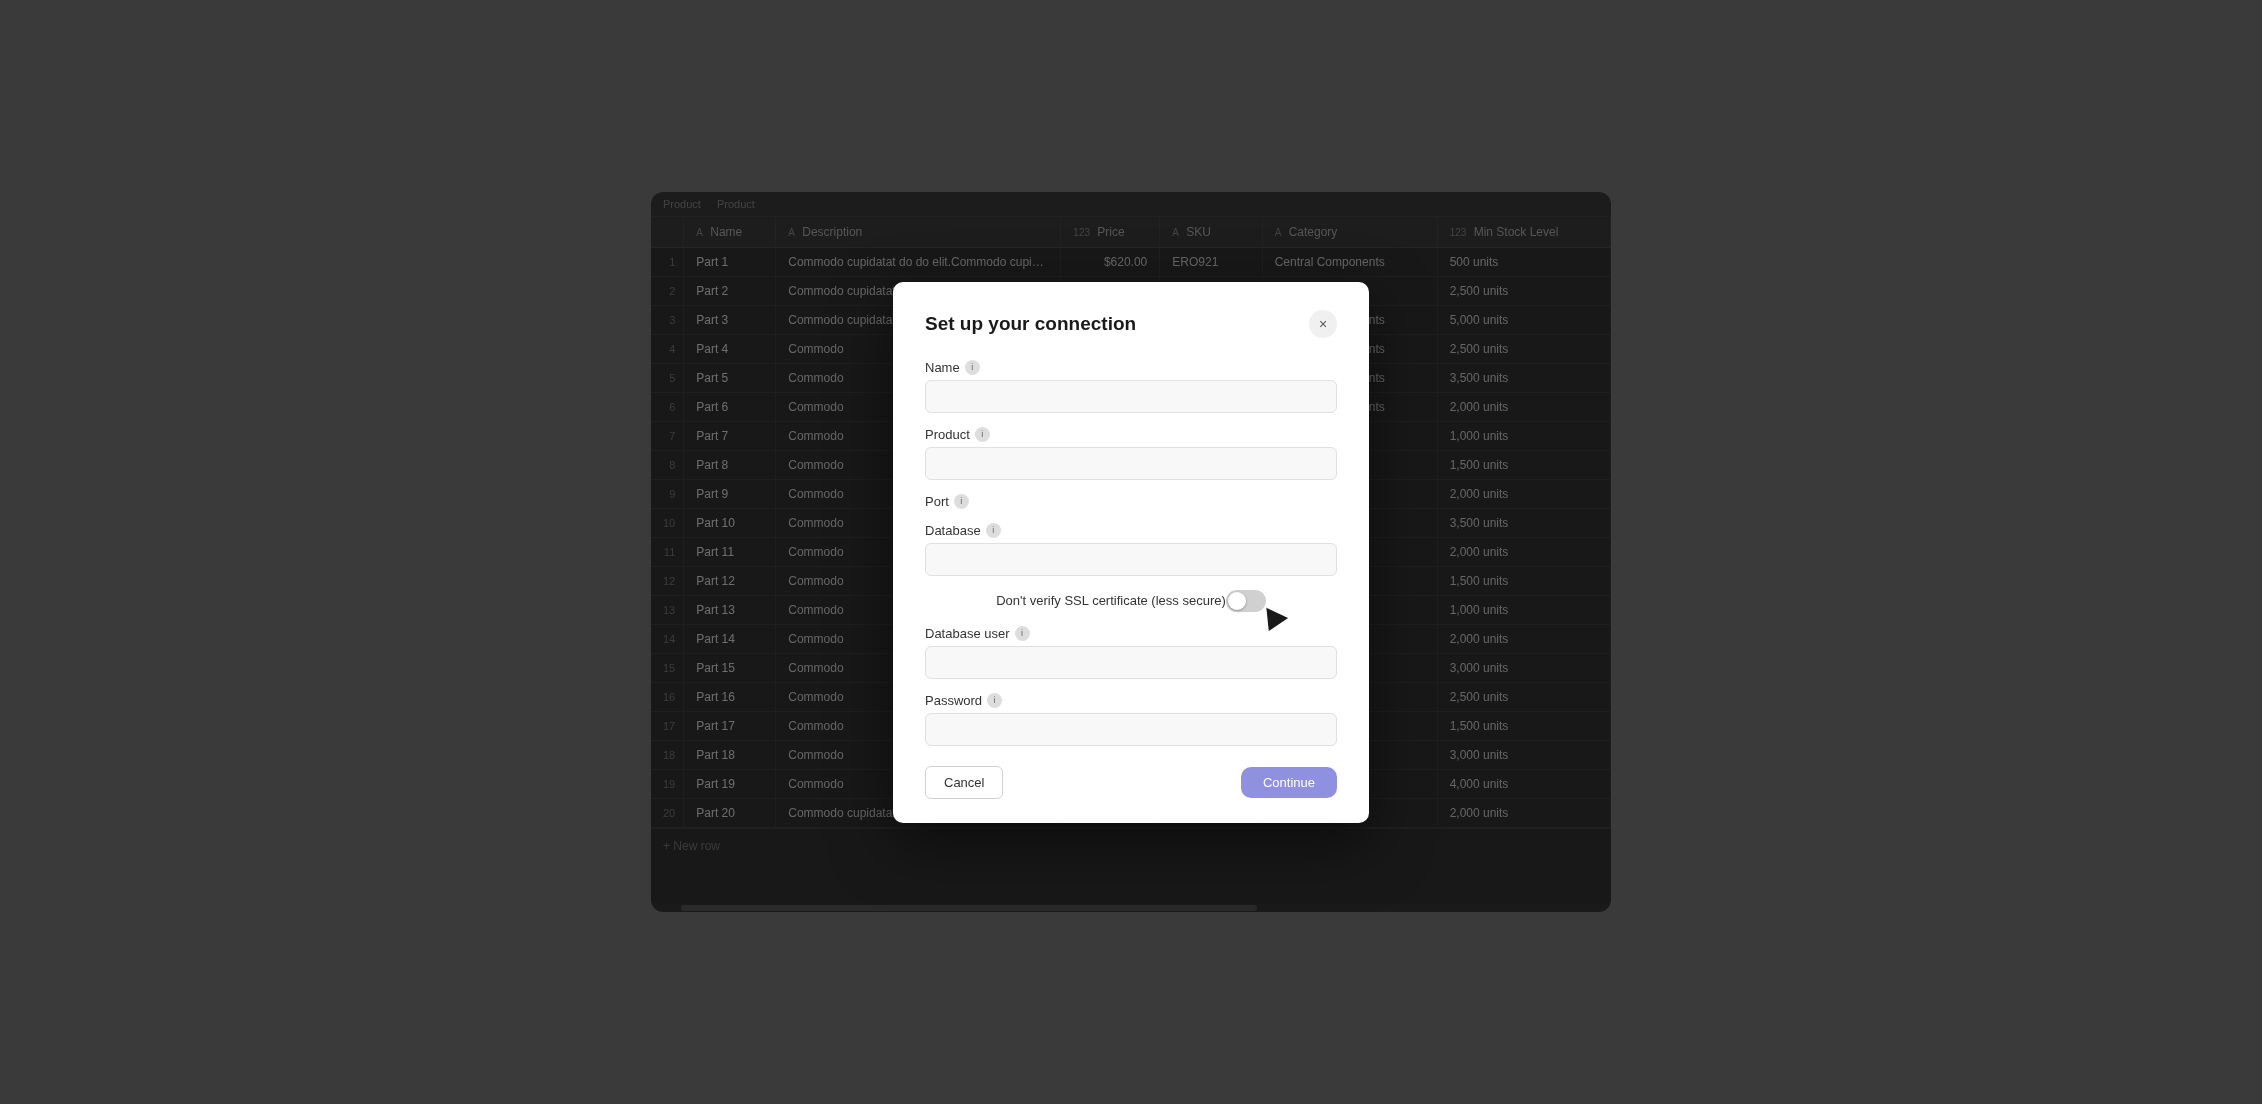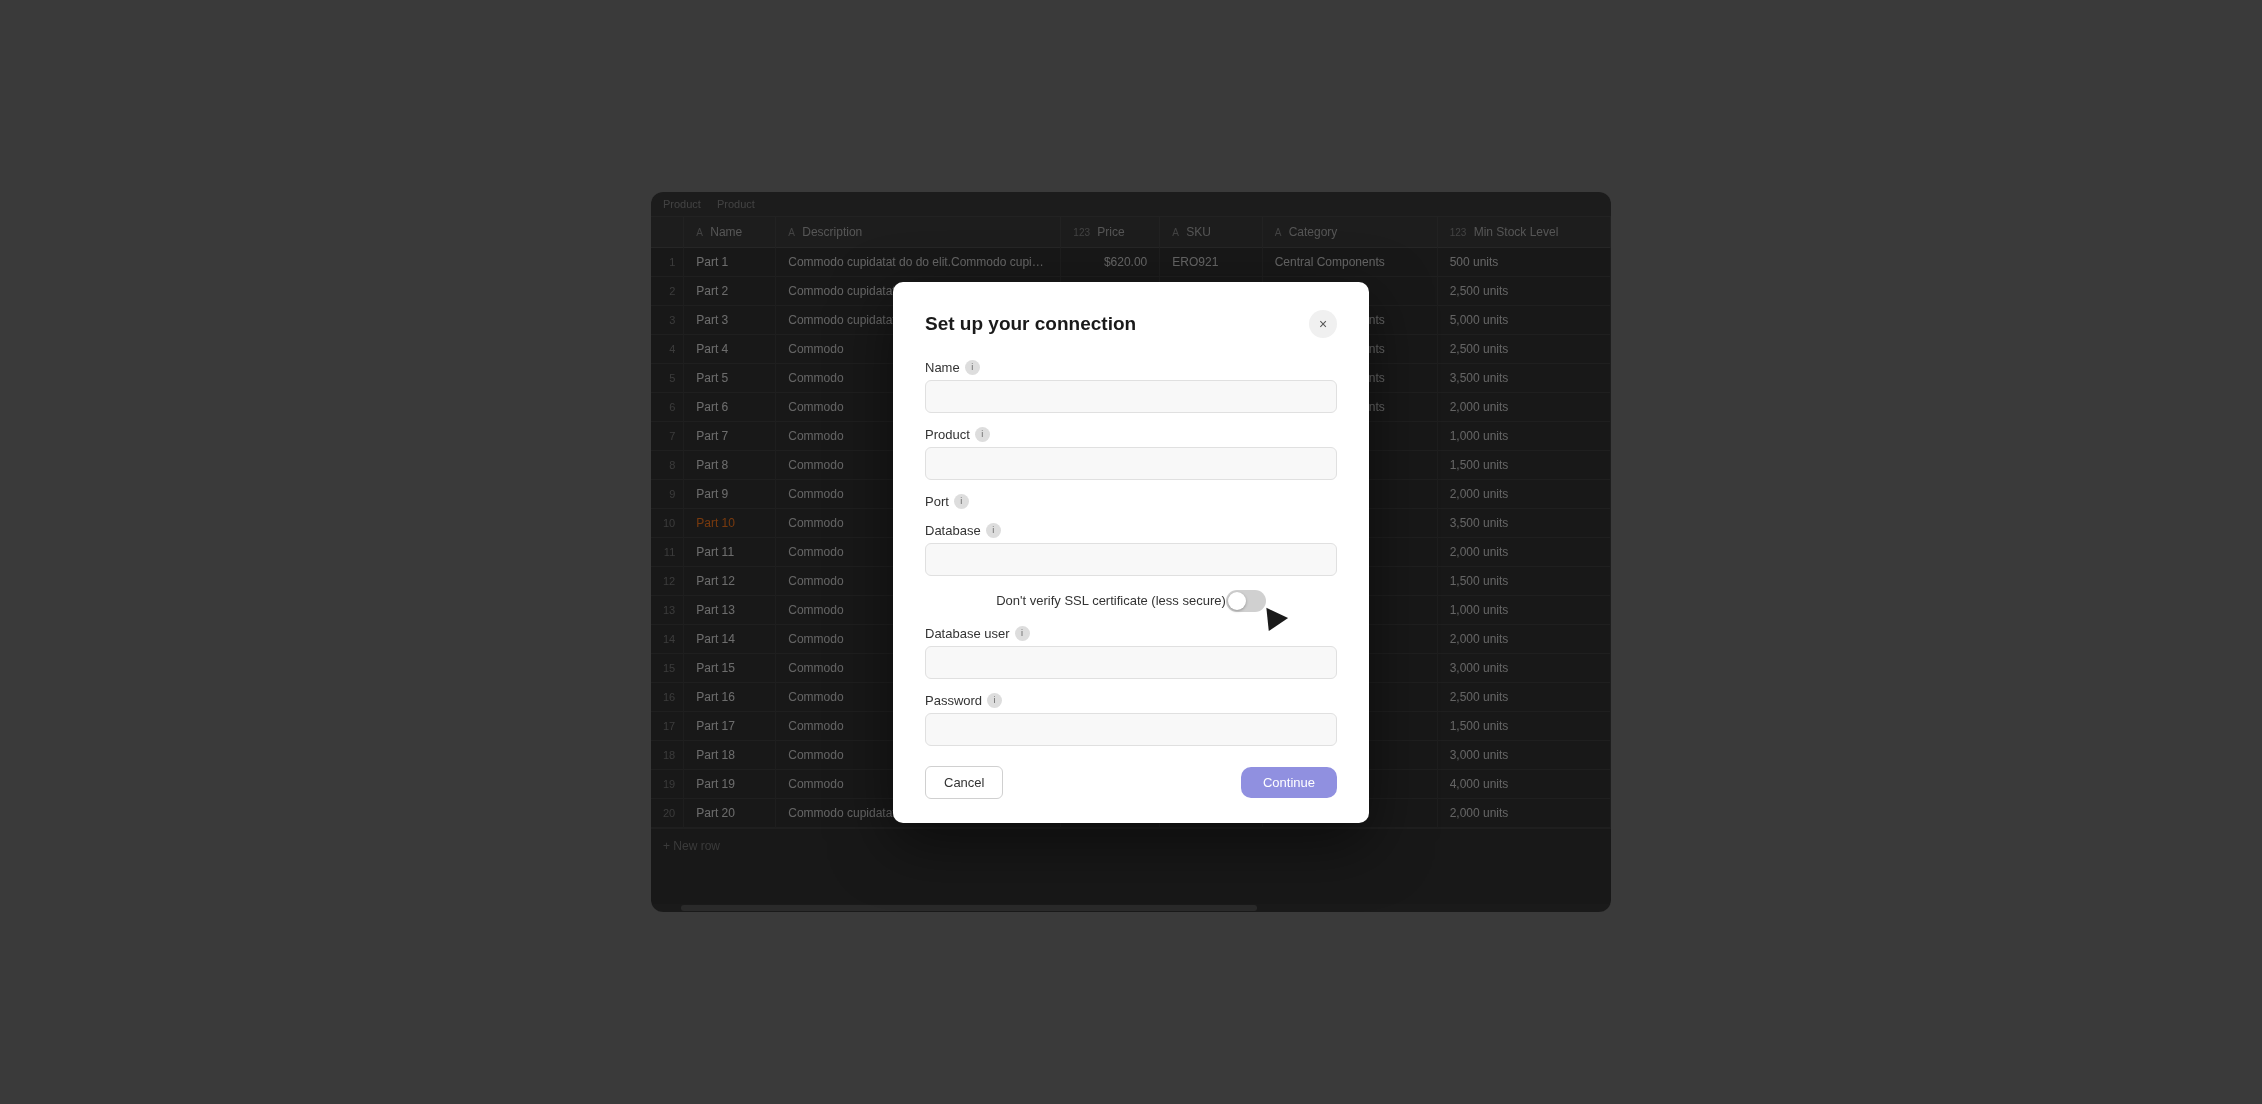--- a/index.html
+++ b/index.html
@@ -408,21 +408,21 @@
       <td class="row-num">9</td>
       <td style="font-weight:500; color:#e0e0e0;">Part 9</td>
       <td style="max-width:220px; overflow:hidden; text-overflow:ellipsis;">Commodo</td>
       <td class="price"></td>
       <td>SSO-790</td>
       <td>Connectors</td>
       <td>2,000 units</td>
     </tr>
           <tr>
       <td class="row-num">10</td>
-      <td style="font-weight:500; color:#f97316;">Part 10</td>
+      <td style="font-weight:500; color:#e5e5e5;">Part 10</td>
       <td style="max-width:220px; overflow:hidden; text-overflow:ellipsis;">Commodo</td>
       <td class="price"></td>
       <td>SF-DD0</td>
       <td>Connectors</td>
       <td>3,500 units</td>
     </tr>
           <tr>
       <td class="row-num">11</td>
       <td style="font-weight:400; color:#e0e0e0;">Part 11</td>
       <td style="max-width:220px; overflow:hidden; text-overflow:ellipsis;">Commodo</td>

